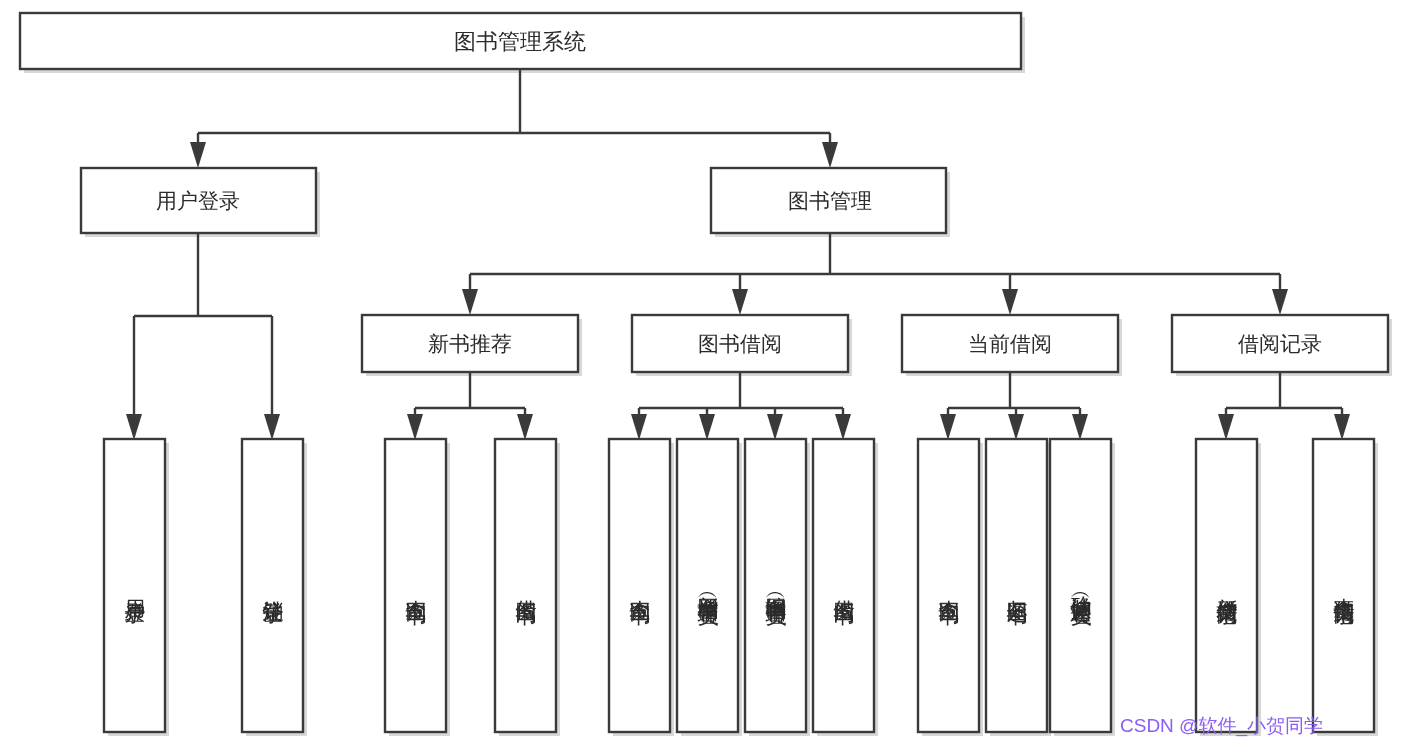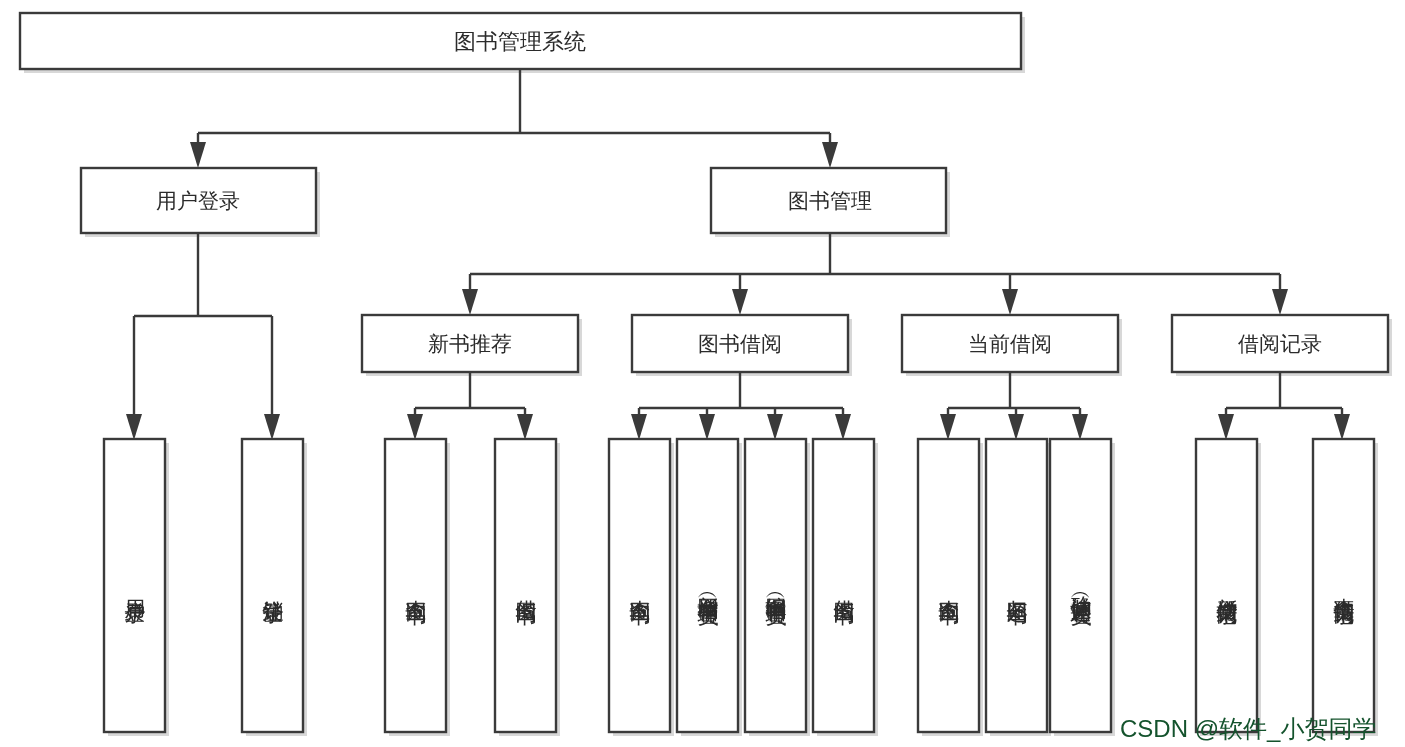--- a/index.html
+++ b/index.html
@@ -69,22 +69,22 @@
     color: #2b2b2b;
     display: flex;
     align-items: center;
     justify-content: center;
     white-space: nowrap;
     pointer-events: none;
   }
   .watermark {
     position: absolute;
     font-family: "Liberation Sans", "DejaVu Sans", sans-serif;
-    font-size: 24px;
-    color: #14532d;
+    font-size: 19px;
+    color: #8b5cf6;
     white-space: nowrap;
     left: 1120px;
     top: 713px;
   }
 </style>
 </head>
 <body>
 
 <div id="diagram-root">
 

